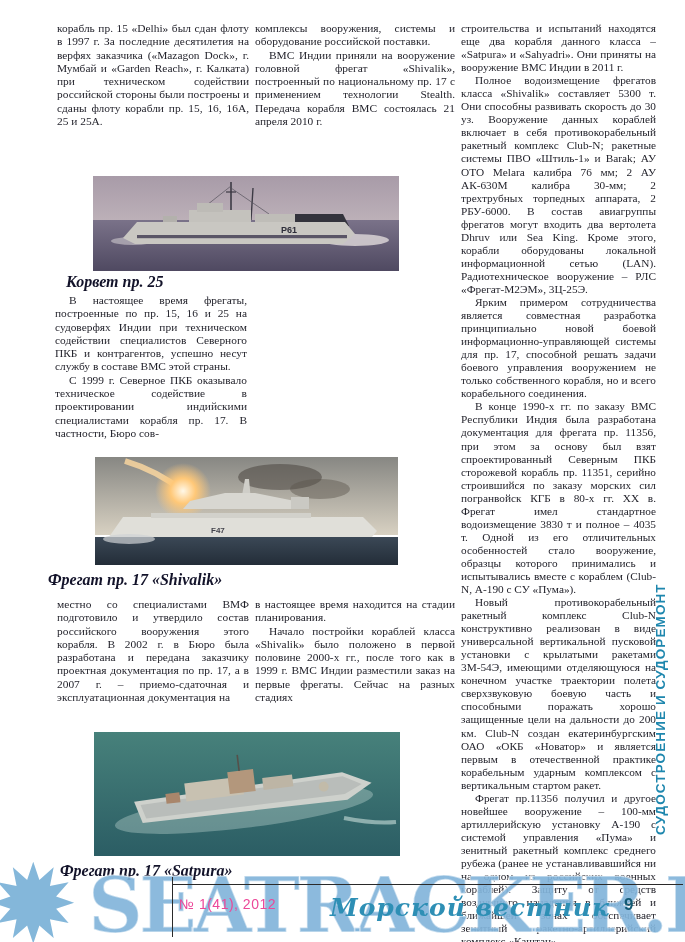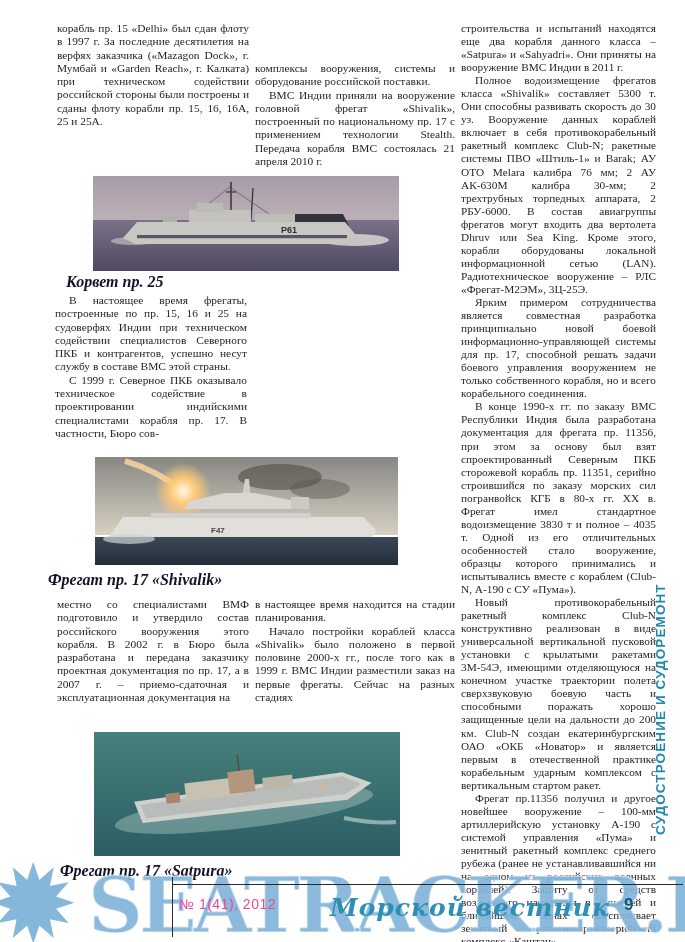--- a/index.html
+++ b/index.html
@@ -157,21 +157,21 @@
       <rect x="136" y="38" width="26" height="22" fill="#b3977c"></rect>
       <rect x="170" y="48" width="30" height="12" fill="#bdb5a5"></rect>
       <rect x="72" y="52" width="14" height="10" fill="#a9866b"></rect>
       <line x1="148" y1="38" x2="148" y2="22" stroke="#55504a" stroke-width="1.6"></line>
       <circle cx="230" cy="64" r="5" fill="#c2bba9"></circle>
     </g>
     <path d="M250,86 q 30,6 52,4" stroke="#d8ebe5" stroke-width="4" fill="none" opacity="0.55"></path>
   </svg>
   <div class="cap" style="left:60px; top:862px;text-align:center;">Фрегат пр. 17 «Satpura»</div>
 
-  <div class="txt" style="left:255px; top:22px; width:200px;margin-top:40px;">
+  <div class="txt" style="left:255px; top:22px; width:200px;">
     <p>комплексы вооружения, системы и оборудование российской поставки.</p>
     <p class="ind">ВМС Индии приняли на вооружение головной фрегат «Shivalik», построенный по национальному пр. 17 с применением технологии Stealth. Передача корабля ВМС состоялась 21 апреля 2010 г.</p>
   </div>
   <div class="txt" style="left:255px; top:289px; width:200px;">
   </div>
   <div class="txt" style="left:255px; top:598px; width:200px;">
     <p>в настоящее время находится на стадии планирования.</p>
     <p class="ind">Начало постройки кораблей класса «Shivalik» было положено в первой половине 2000-х гг., после того как в 1999 г. ВМС Индии разместили заказ на первые фрегаты. Сейчас на разных стадиях</p>
   </div>
 

